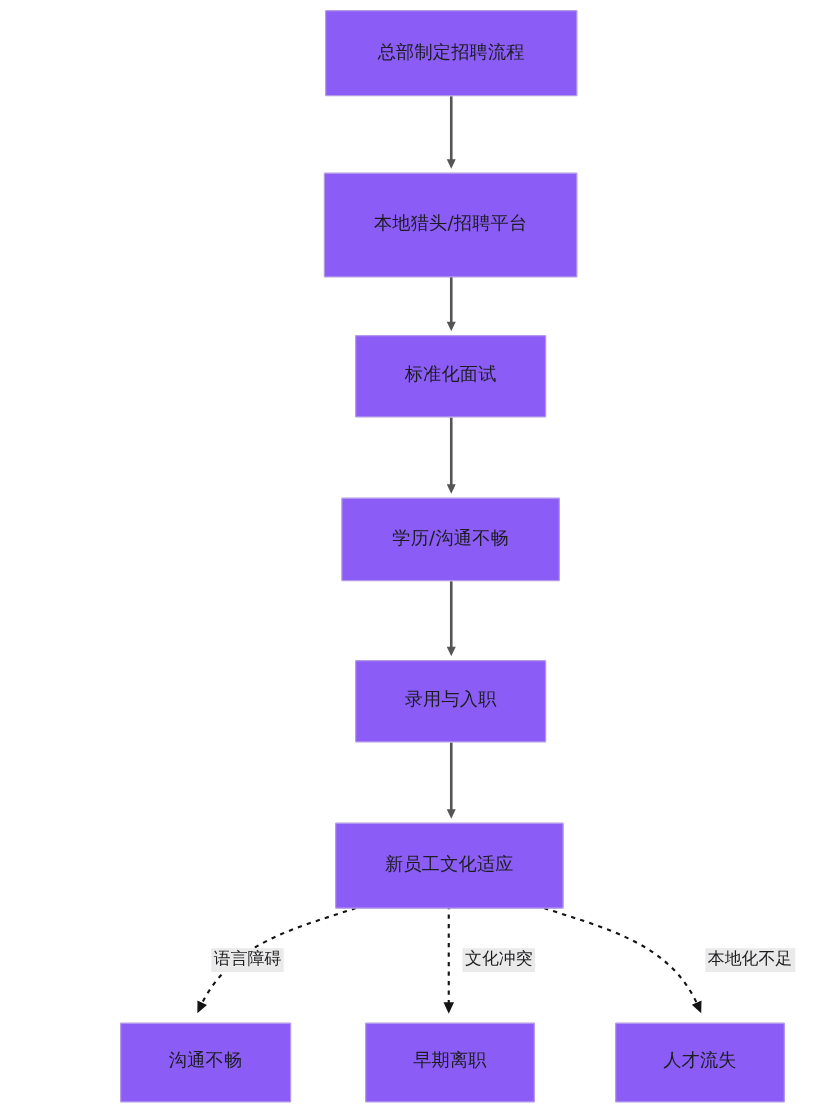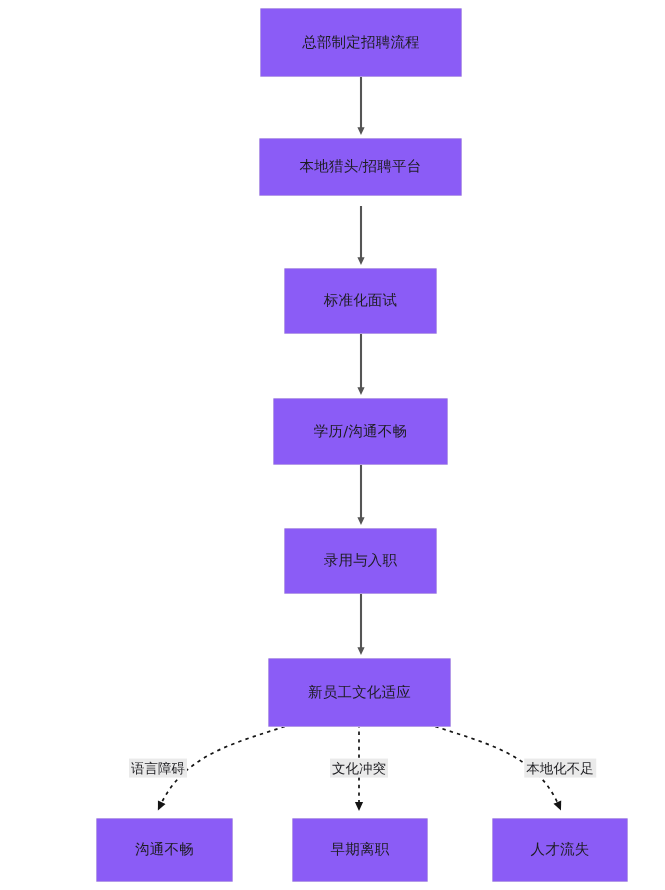--- a/index.html
+++ b/index.html
@@ -41,20 +41,21 @@
   }
   .edge-label {
     position: absolute;
     background: #eaeaea;
     color: #1d1d21;
     font-size: 13.5px;
     line-height: 1.25;
     padding: 1px 2px;
     white-space: nowrap;
     transform: translate(-50%, -50%);
+    margin-left: 40px;
   }
   svg.edges {
     position: absolute;
     left: 0;
     top: 0;
     width: 665px;
     height: 890px;
     pointer-events: none;
   }
 </style>
@@ -85,21 +86,21 @@
       <path d="M 292,724 C 240,742 185,752 160,806" marker-end="url(#arrow-dashed)"></path>
       <path d="M 359,724 L 359,806" marker-end="url(#arrow-dashed)"></path>
       <path d="M 428,724 C 480,742 536,752 559,806" marker-end="url(#arrow-dashed)"></path>
     </g>
   </svg>
 
   <div class="node-box" style="left:260px; top:8px; width:202px; height:69px;">
     <span class="node-label">总部制定招聘流程</span>
   </div>
 
-  <div class="node-box" style="left:259px; top:138px; width:203px; height:58px;font-family:Liberation Serif, serif;">
+  <div class="node-box" style="left:259px; top:138px; width:203px; height:84px;">
     <span class="node-label">本地猎头/招聘平台</span>
   </div>
 
   <div class="node-box" style="left:284px; top:268px; width:153px; height:66px;">
     <span class="node-label">标准化面试</span>
   </div>
 
   <div class="node-box" style="left:273px; top:398px; width:175px; height:67px;">
     <span class="node-label">学历/沟通不畅</span>
   </div>

